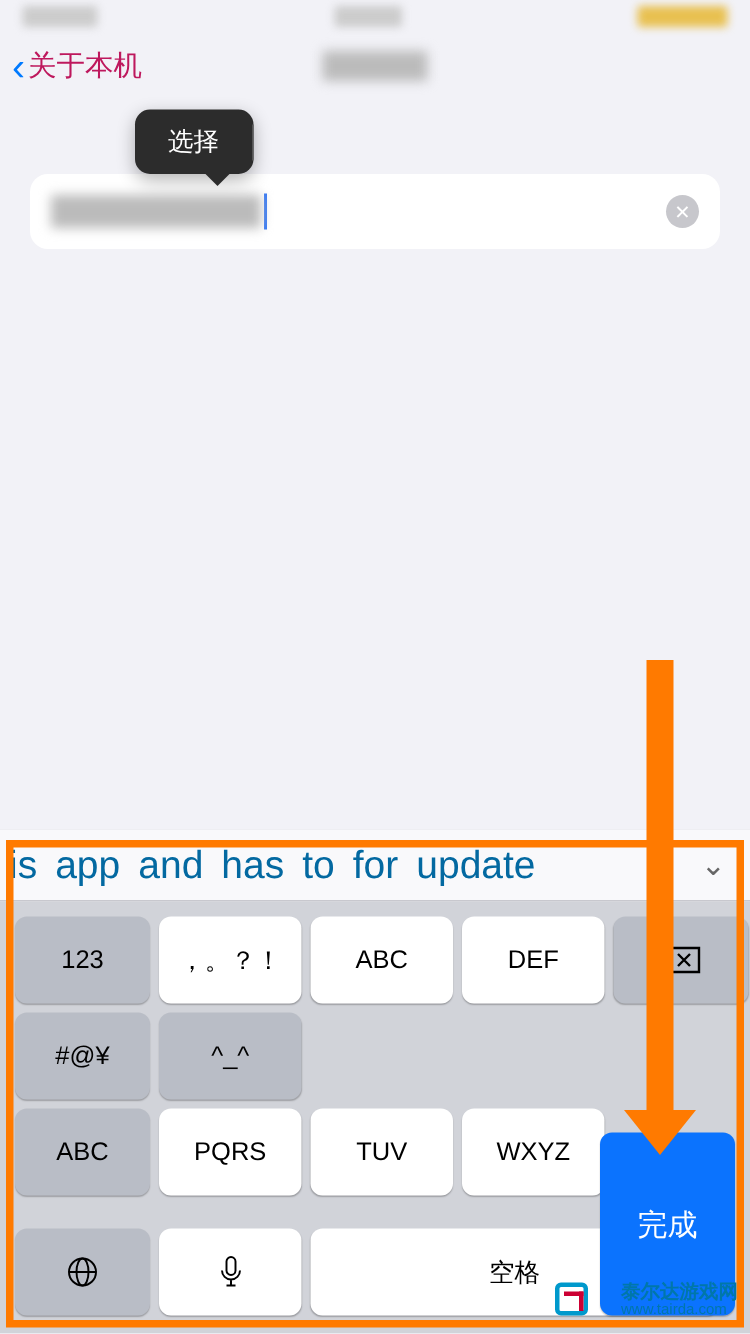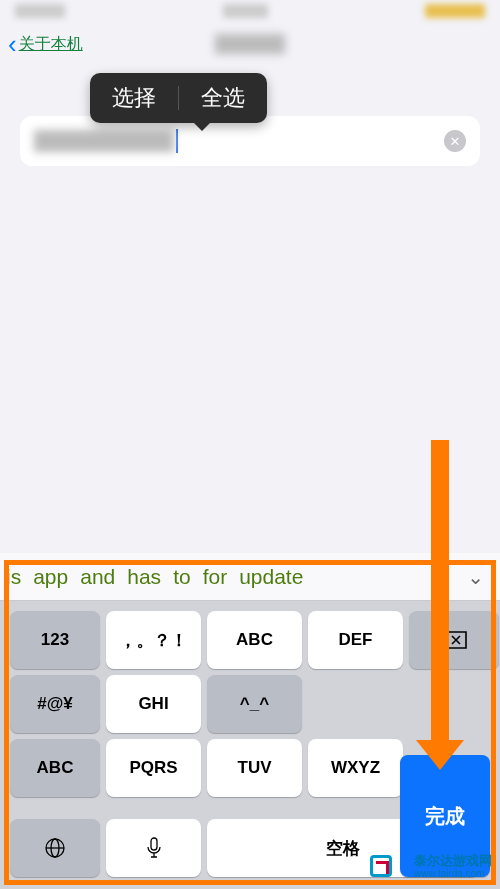--- a/index.html
+++ b/index.html
@@ -35,23 +35,22 @@
       align-items: center;
       padding: 0 8px;
       position: relative;
     }
     .back-chevron {
       color: #007aff;
       font-size: 26px;
       margin-right: 2px;
     }
     .back-title {
-      color: #15803d;
-      font-size: 16px;
-      text-decoration: underline;
+      color: #be185d;
+      font-size: 19px;
     }
     .nav-center-blur {
       position: absolute;
       left: 50%;
       transform: translateX(-50%);
       width: 70px;
       height: 20px;
       background: #bbb;
       filter: blur(4px);
     }
@@ -61,21 +60,21 @@
       left: 90px;
       background: #2c2c2c;
       border-radius: 10px;
       display: flex;
       align-items: center;
       box-shadow: 0 4px 12px rgba(0,0,0,0.3);
       z-index: 10;
     }
     .popup-item {
       color: #fff;
-      font-size: 22px;
+      font-size: 17px;
       padding: 10px 22px;
     }
     .popup-divider {
       width: 1px;
       height: 24px;
       background: #555;
     }
     .popup-arrow {
       position: absolute;
       bottom: -8px;
@@ -164,22 +163,22 @@
     .suggestion-bar {
       display: flex;
       align-items: center;
       height: 48px;
       padding: 0 6px;
       gap: 12px;
       background: #f9f9fb;
       border-bottom: 1px solid #c8c8ce;
     }
     .suggestion {
-      color: #4d7c0f;
-      font-size: 21px;
+      color: #0369a1;
+      font-size: 26px;
     }
     .sug-divider {
       width: 1px;
       height: 26px;
       background: #bbb;
       margin-left: auto;
     }
     .sug-chevron {
       color: #666;
       font-size: 20px;
@@ -194,21 +193,20 @@
     .key {
       background: #fff;
       border-radius: 8px;
       height: 58px;
       display: flex;
       align-items: center;
       justify-content: center;
       font-size: 17px;
       color: #000;
       box-shadow: 0 1px 1px rgba(0,0,0,0.25);
-      font-weight: bold;
     }
     .key.func {
       background: #b9bdc6;
       color: #000;
     }
     .key.func-svg {
       background: #b9bdc6;
     }
     .key.done {
       background: #0b73fe;
@@ -281,21 +279,20 @@
 
 <div class="nav-bar">
   <span class="back-chevron">‹</span>
   <span class="back-title">关于本机</span>
   <div class="nav-center-blur"></div>
 </div>
 
 <div class="popup-menu">
   <div class="popup-item">选择</div>
   <div class="popup-divider"></div>
-  <div class="popup-item">全选</div>
   <div class="popup-arrow"></div>
 </div>
 
 <div class="input-container">
   <div class="input-text-blur"></div>
   <div class="text-cursor"></div>
   <div class="clear-btn">
     <span class="clear-x">✕</span>
   </div>
 </div>
@@ -325,21 +322,20 @@
     <div class="key">ABC</div>
     <div class="key">DEF</div>
     <div class="key func-svg">
       <svg width="28" height="20" viewBox="0 0 28 20">
         <path d="M8 2 L26 2 L26 18 L8 18 L2 10 Z" fill="none" stroke="#000" stroke-width="1.6"></path>
         <path d="M12 6 L20 14 M20 6 L12 14" stroke="#000" stroke-width="1.6"></path>
       </svg>
     </div>
 
     <div class="key func">#@¥</div>
-    <div class="key">GHI</div>
     <div class="key func">^_^</div>
   </div>
 
   <div class="grid-row4">
     <div class="key abc-left">ABC</div>
     <div class="key">PQRS</div>
     <div class="key">TUV</div>
     <div class="key">WXYZ</div>
     <div class="key done" style="position:absolute;right:10px;bottom:12px;width:90px">完成</div>
   </div>

